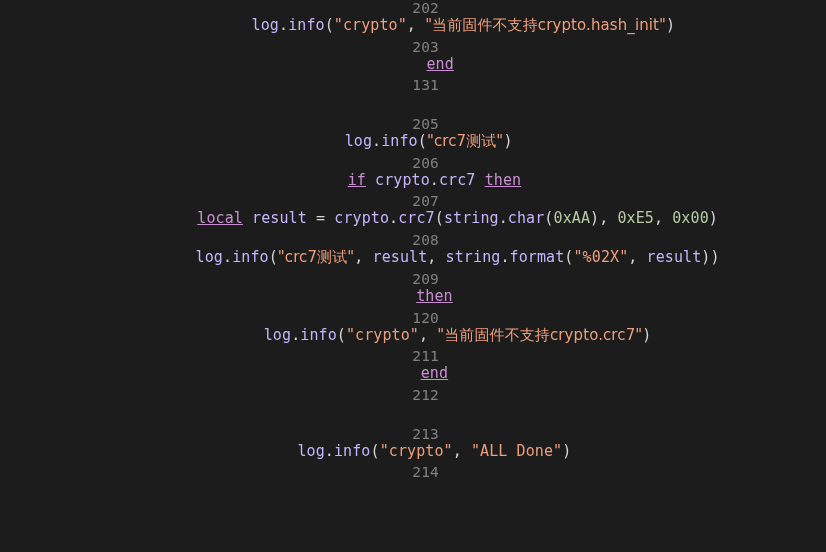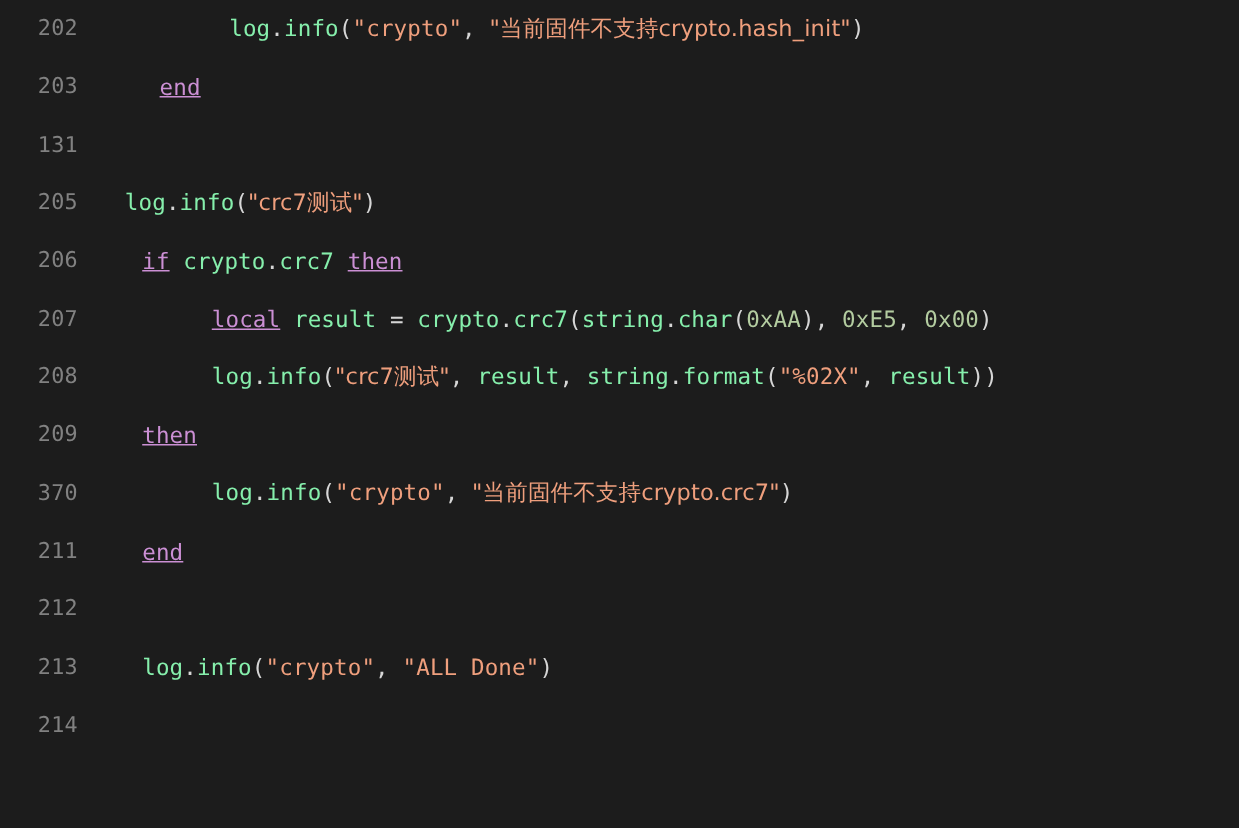--- a/index.html
+++ b/index.html
@@ -20,59 +20,60 @@
   .code-area {
     position: absolute;
     top: 0; left: 0;
     width: 826px;
   }
   .line {
     display: flex;
     align-items: center;
     height: 38.7px;
     white-space: pre;
+    flex-direction: column;
   }
   .gutter {
     flex: 0 0 auto;
     width: 52px;
     text-align: right;
     padding-right: 0px;
     color: #818181;
     font-size: 14.5px;
     letter-spacing: 0.2px;
     user-select: none;
   }
   .content {
     flex: 1 1 auto;
     padding-left: 8px;
     white-space: pre;
     color: #d6d6d6;
     letter-spacing: 0.1px;
   }
   
-  .t-ident  { color: #86efac; }
+  .t-ident  { color: #c4b5fd; }
   .t-kw     { color: #cb8fd4; text-decoration: underline; }
   .t-str    { color: #ef9f7d; }
   .t-num    { color: #b3cca0; }
   .t-punc   { color: #d6d6d6; }
   .t-op     { color: #d6d6d6; }
   .t-cjk    { font-family: "DejaVu Sans", "Liberation Sans", sans-serif; }
 </style>
 </head>
 <body>
 
 <div id="editor">
   <div class="code-area">
       <div class="line"><div class="gutter">202</div><div class="content" style="padding-left: 100.8px;"><span class="t-ident">log</span><span class="t-punc">.</span><span class="t-ident">info</span><span class="t-punc">(</span><span class="t-str">"crypto"</span><span class="t-punc">, </span><span class="t-str t-cjk">"当前固件不支持crypto.hash_init"</span><span class="t-punc">)</span></div></div>
       <div class="line"><div class="gutter">203</div><div class="content" style="padding-left: 54.4px;"><span class="t-kw">end</span></div></div>
       <div class="line"><div class="gutter">131</div><div class="content" style="padding-left: 8px;"></div></div>
       <div class="line"><div class="gutter">205</div><div class="content" style="padding-left: 31.2px;"><span class="t-ident">log</span><span class="t-punc">.</span><span class="t-ident">info</span><span class="t-punc">(</span><span class="t-str t-cjk">"crc7测试"</span><span class="t-punc">)</span></div></div>
       <div class="line"><div class="gutter">206</div><div class="content" style="padding-left: 42.8px;"><span class="t-kw">if</span><span class="t-punc"> </span><span class="t-ident">crypto</span><span class="t-punc">.</span><span class="t-ident">crc7</span><span class="t-punc"> </span><span class="t-kw">then</span></div></div>
       <div class="line"><div class="gutter">207</div><div class="content" style="padding-left: 89.2px;"><span class="t-kw">local</span><span class="t-punc"> </span><span class="t-ident">result</span><span class="t-punc"> </span><span class="t-op">=</span><span class="t-punc"> </span><span class="t-ident">crypto</span><span class="t-punc">.</span><span class="t-ident">crc7</span><span class="t-punc">(</span><span class="t-ident">string</span><span class="t-punc">.</span><span class="t-ident">char</span><span class="t-punc">(</span><span class="t-num">0xAA</span><span class="t-punc">), </span><span class="t-num">0xE5</span><span class="t-punc">, </span><span class="t-num">0x00</span><span class="t-punc">)</span></div></div>
       <div class="line"><div class="gutter">208</div><div class="content" style="padding-left: 89.2px;"><span class="t-ident">log</span><span class="t-punc">.</span><span class="t-ident">info</span><span class="t-punc">(</span><span class="t-str t-cjk">"crc7测试"</span><span class="t-punc">, </span><span class="t-ident">result</span><span class="t-punc">, </span><span class="t-ident">string</span><span class="t-punc">.</span><span class="t-ident">format</span><span class="t-punc">(</span><span class="t-str">"%02X"</span><span class="t-punc">, </span><span class="t-ident">result</span><span class="t-punc">))</span></div></div>
       <div class="line"><div class="gutter">209</div><div class="content" style="padding-left: 42.8px;"><span class="t-kw">then</span></div></div>
-      <div class="line"><div class="gutter">370</div><div class="content" style="padding-left: 89.2px;"><span class="t-ident">log</span><span class="t-punc">.</span><span class="t-ident">info</span><span class="t-punc">(</span><span class="t-str">"crypto"</span><span class="t-punc">, </span><span class="t-str t-cjk">"当前固件不支持crypto.crc7"</span><span class="t-punc">)</span></div></div>
+      <div class="line"><div class="gutter">120</div><div class="content" style="padding-left: 89.2px;"><span class="t-ident">log</span><span class="t-punc">.</span><span class="t-ident">info</span><span class="t-punc">(</span><span class="t-str">"crypto"</span><span class="t-punc">, </span><span class="t-str t-cjk">"当前固件不支持crypto.crc7"</span><span class="t-punc">)</span></div></div>
       <div class="line"><div class="gutter">211</div><div class="content" style="padding-left: 42.8px;"><span class="t-kw">end</span></div></div>
       <div class="line"><div class="gutter">212</div><div class="content" style="padding-left: 8px;"></div></div>
       <div class="line"><div class="gutter">213</div><div class="content" style="padding-left: 42.8px;"><span class="t-ident">log</span><span class="t-punc">.</span><span class="t-ident">info</span><span class="t-punc">(</span><span class="t-str">"crypto"</span><span class="t-punc">, </span><span class="t-str">"ALL Done"</span><span class="t-punc">)</span></div></div>
       <div class="line"><div class="gutter">214</div></div>
     </div>
 </div>
 
 </body></html>

